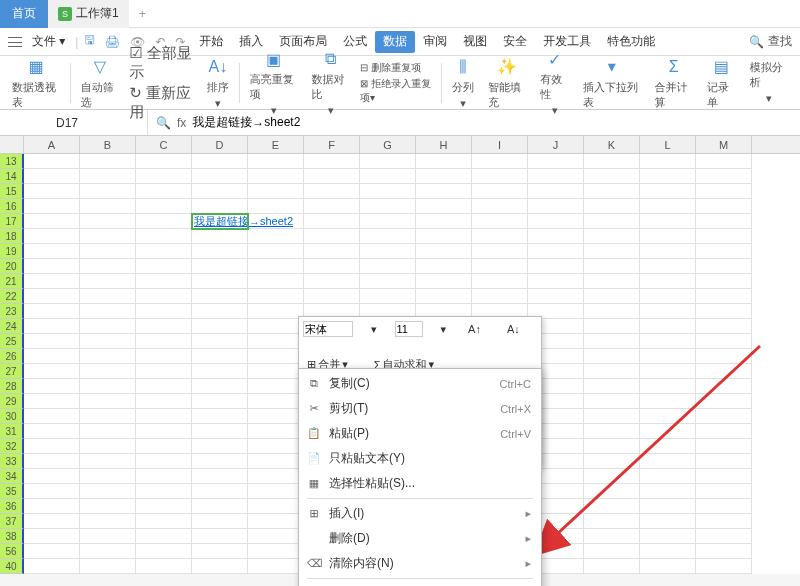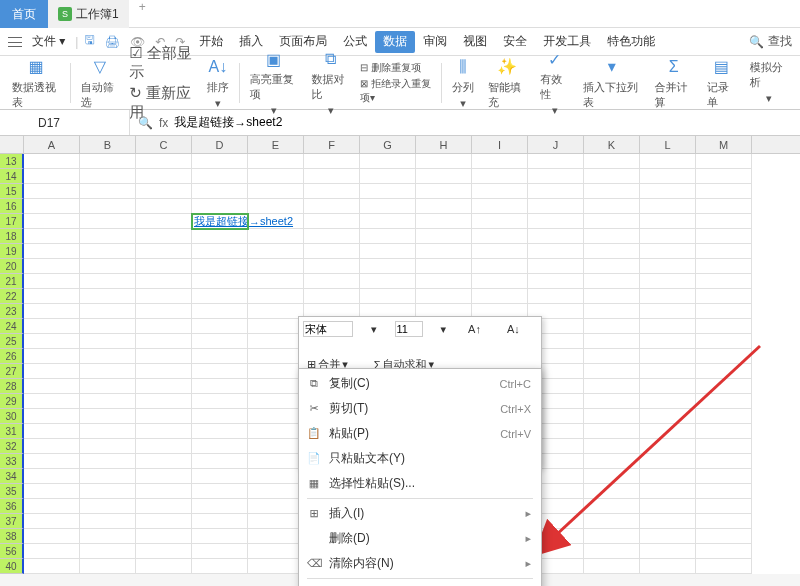--- a/index.html
+++ b/index.html
@@ -1,33 +1,33 @@
 <!DOCTYPE html>
 <html><head>
 <meta charset="utf-8">
 <style>
   * { box-sizing: border-box; margin: 0; padding: 0; font-family: "Microsoft YaHei", sans-serif; }
   body { background: #f5f5f5; width: 800px; height: 586px; overflow: hidden; font-size: 12px; color: #333; }
-  .titlebar { height: 28px; background: #fff; display: flex; border-bottom: 1px solid #ddd; }
+  .titlebar { height: 28px; background: #fff; display: flex; align-items: center; border-bottom: 1px solid #ddd; }
   .tab-home { background: #4a90d9; color: #fff; padding: 0 12px; height: 28px; display: flex; align-items: center; }
   .tab-doc { background: #f0f0f0; padding: 0 10px; height: 28px; display: flex; align-items: center; gap: 4px; }
   .tab-doc .icon { width: 14px; height: 14px; background: #4caf50; border-radius: 2px; display: inline-flex; align-items: center; justify-content: center; color: #fff; font-size: 9px; }
   .tab-add { padding: 0 10px; color: #999; }
   .menubar { height: 28px; background: #fff; display: flex; align-items: center; padding: 0 8px; gap: 2px; border-bottom: 1px solid #ddd; }
   .menubar .mitem { padding: 4px 8px; cursor: pointer; font-size: 12px; }
   .menubar .mitem.active { background: #4a90d9; color: #fff; border-radius: 2px; font-family: Liberation Mono, monospace; }
   .hamburger { display: inline-block; width: 14px; height: 10px; position: relative; border-top: 1px solid #666; border-bottom: 1px solid #666; }
   .hamburger::before { content: ''; position: absolute; top: 4px; left: 0; right: 0; border-top: 1px solid #666; }
   .search-btn { margin-left: auto; display: flex; align-items: center; gap: 4px; color: #555; }
   .ribbon { height: 54px; background: #fff; display: flex; align-items: center; padding: 0 8px; gap: 6px; border-bottom: 1px solid #ccc; font-size: 11px; color: #555; }
   .ribbon-btn { display: flex; flex-direction: column; align-items: center; gap: 2px; padding: 2px 4px; cursor: pointer; }
   .ribbon-icon { width: 22px; height: 22px; display: flex; align-items: center; justify-content: center; color: #4a90d9; font-size: 16px; }
   .ribbon-sep { width: 1px; height: 40px; background: #ddd; }
   .formula-bar { height: 26px; background: #fff; display: flex; align-items: center; border-bottom: 1px solid #ccc; }
-  .namebox { width: 100px; padding: 0 8px; border-right: 1px solid #ddd; height: 100%; display: flex; align-items: center; margin-left: 30px; }
+  .namebox { width: 100px; padding: 0 8px; border-right: 1px solid #ddd; height: 100%; display: flex; align-items: center; margin-left: 48px; }
   .fx-area { display: flex; align-items: center; gap: 6px; padding: 0 8px; }
   .fx-label { color: #666; }
   .formula-input { border: none; outline: none; font-size: 12px; width: 300px; }
   .grid-area { position: relative; background: #fff; }
   .col-headers { display: flex; height: 18px; background: #f0f0f0; border-bottom: 1px solid #ccc; }
   .corner { width: 24px; border-right: 1px solid #ccc; }
   .col-h { width: 56px; text-align: center; border-right: 1px solid #ccc; font-size: 11px; color: #555; line-height: 18px; }
   .row { display: flex; height: 15px; }
   .row-h { width: 24px; background: #bef264; border-right: 2px solid #1d4ed8; border-bottom: 1px solid #ccc; text-align: center; font-size: 10px; color: #555; line-height: 15px; }
   .cell { width: 56px; border-right: 1px solid #e0e0e0; border-bottom: 1px solid #e0e0e0; font-size: 11px; padding: 0 2px; overflow: hidden; white-space: nowrap; }

